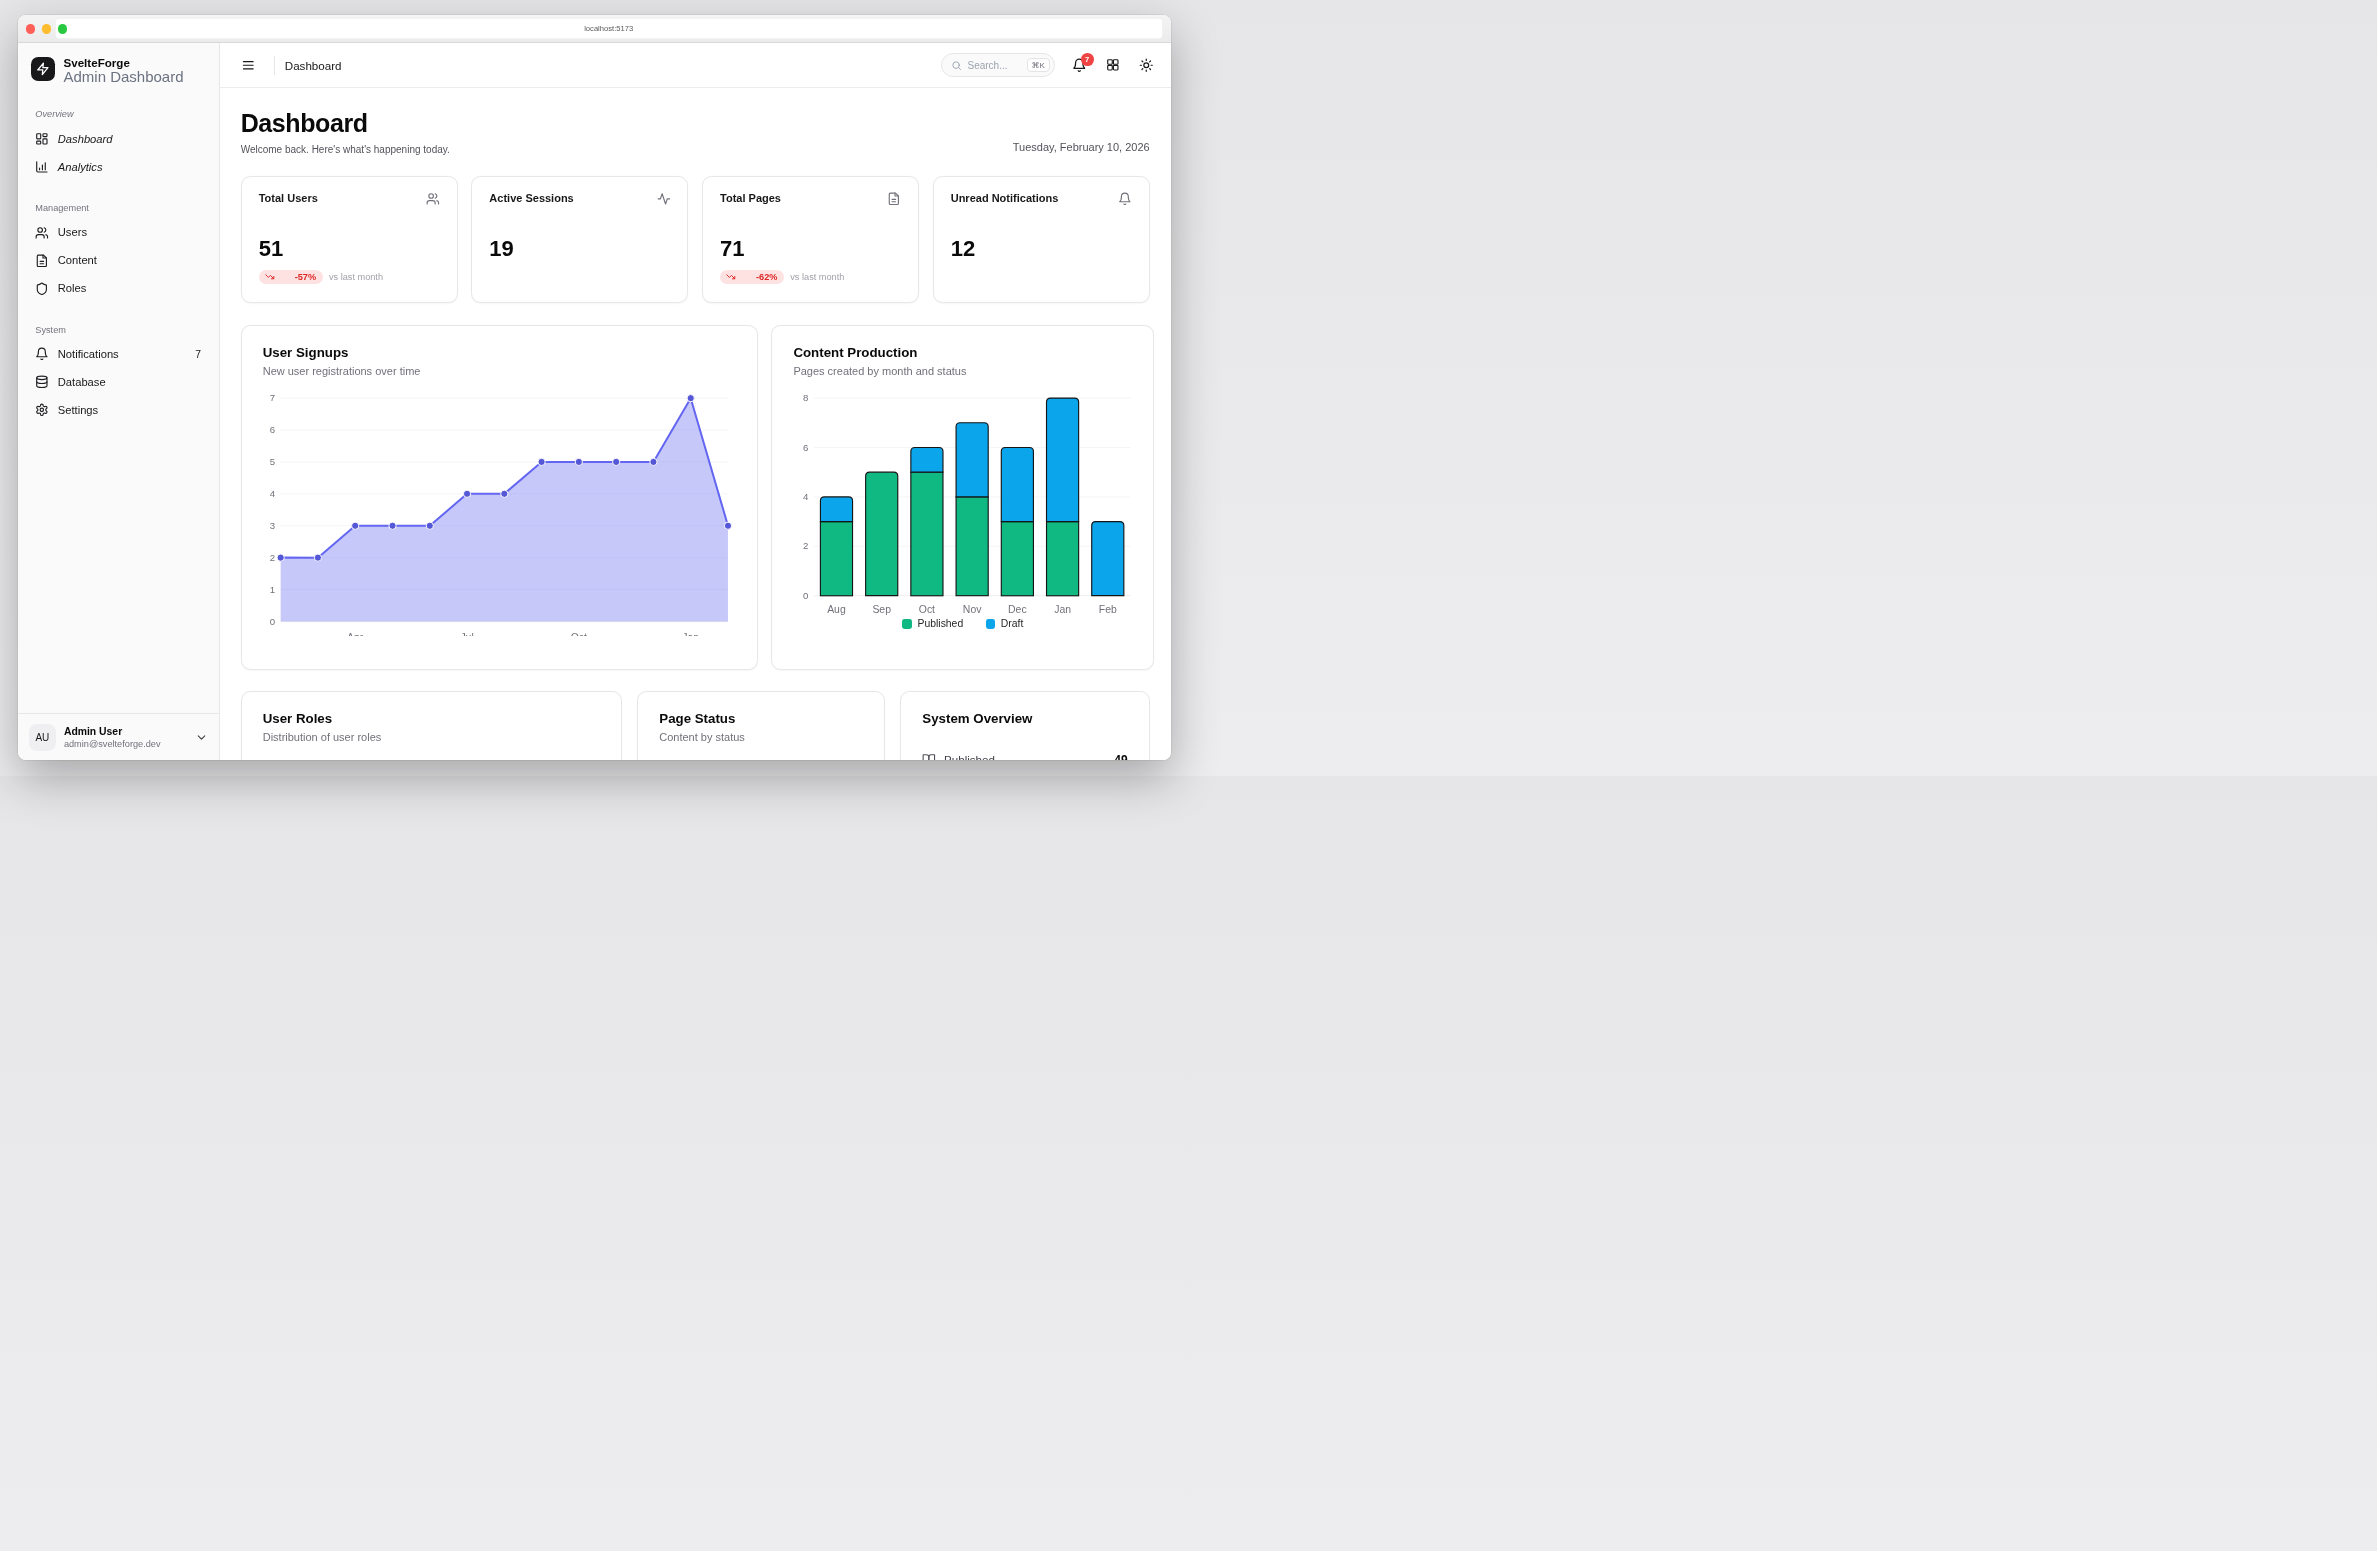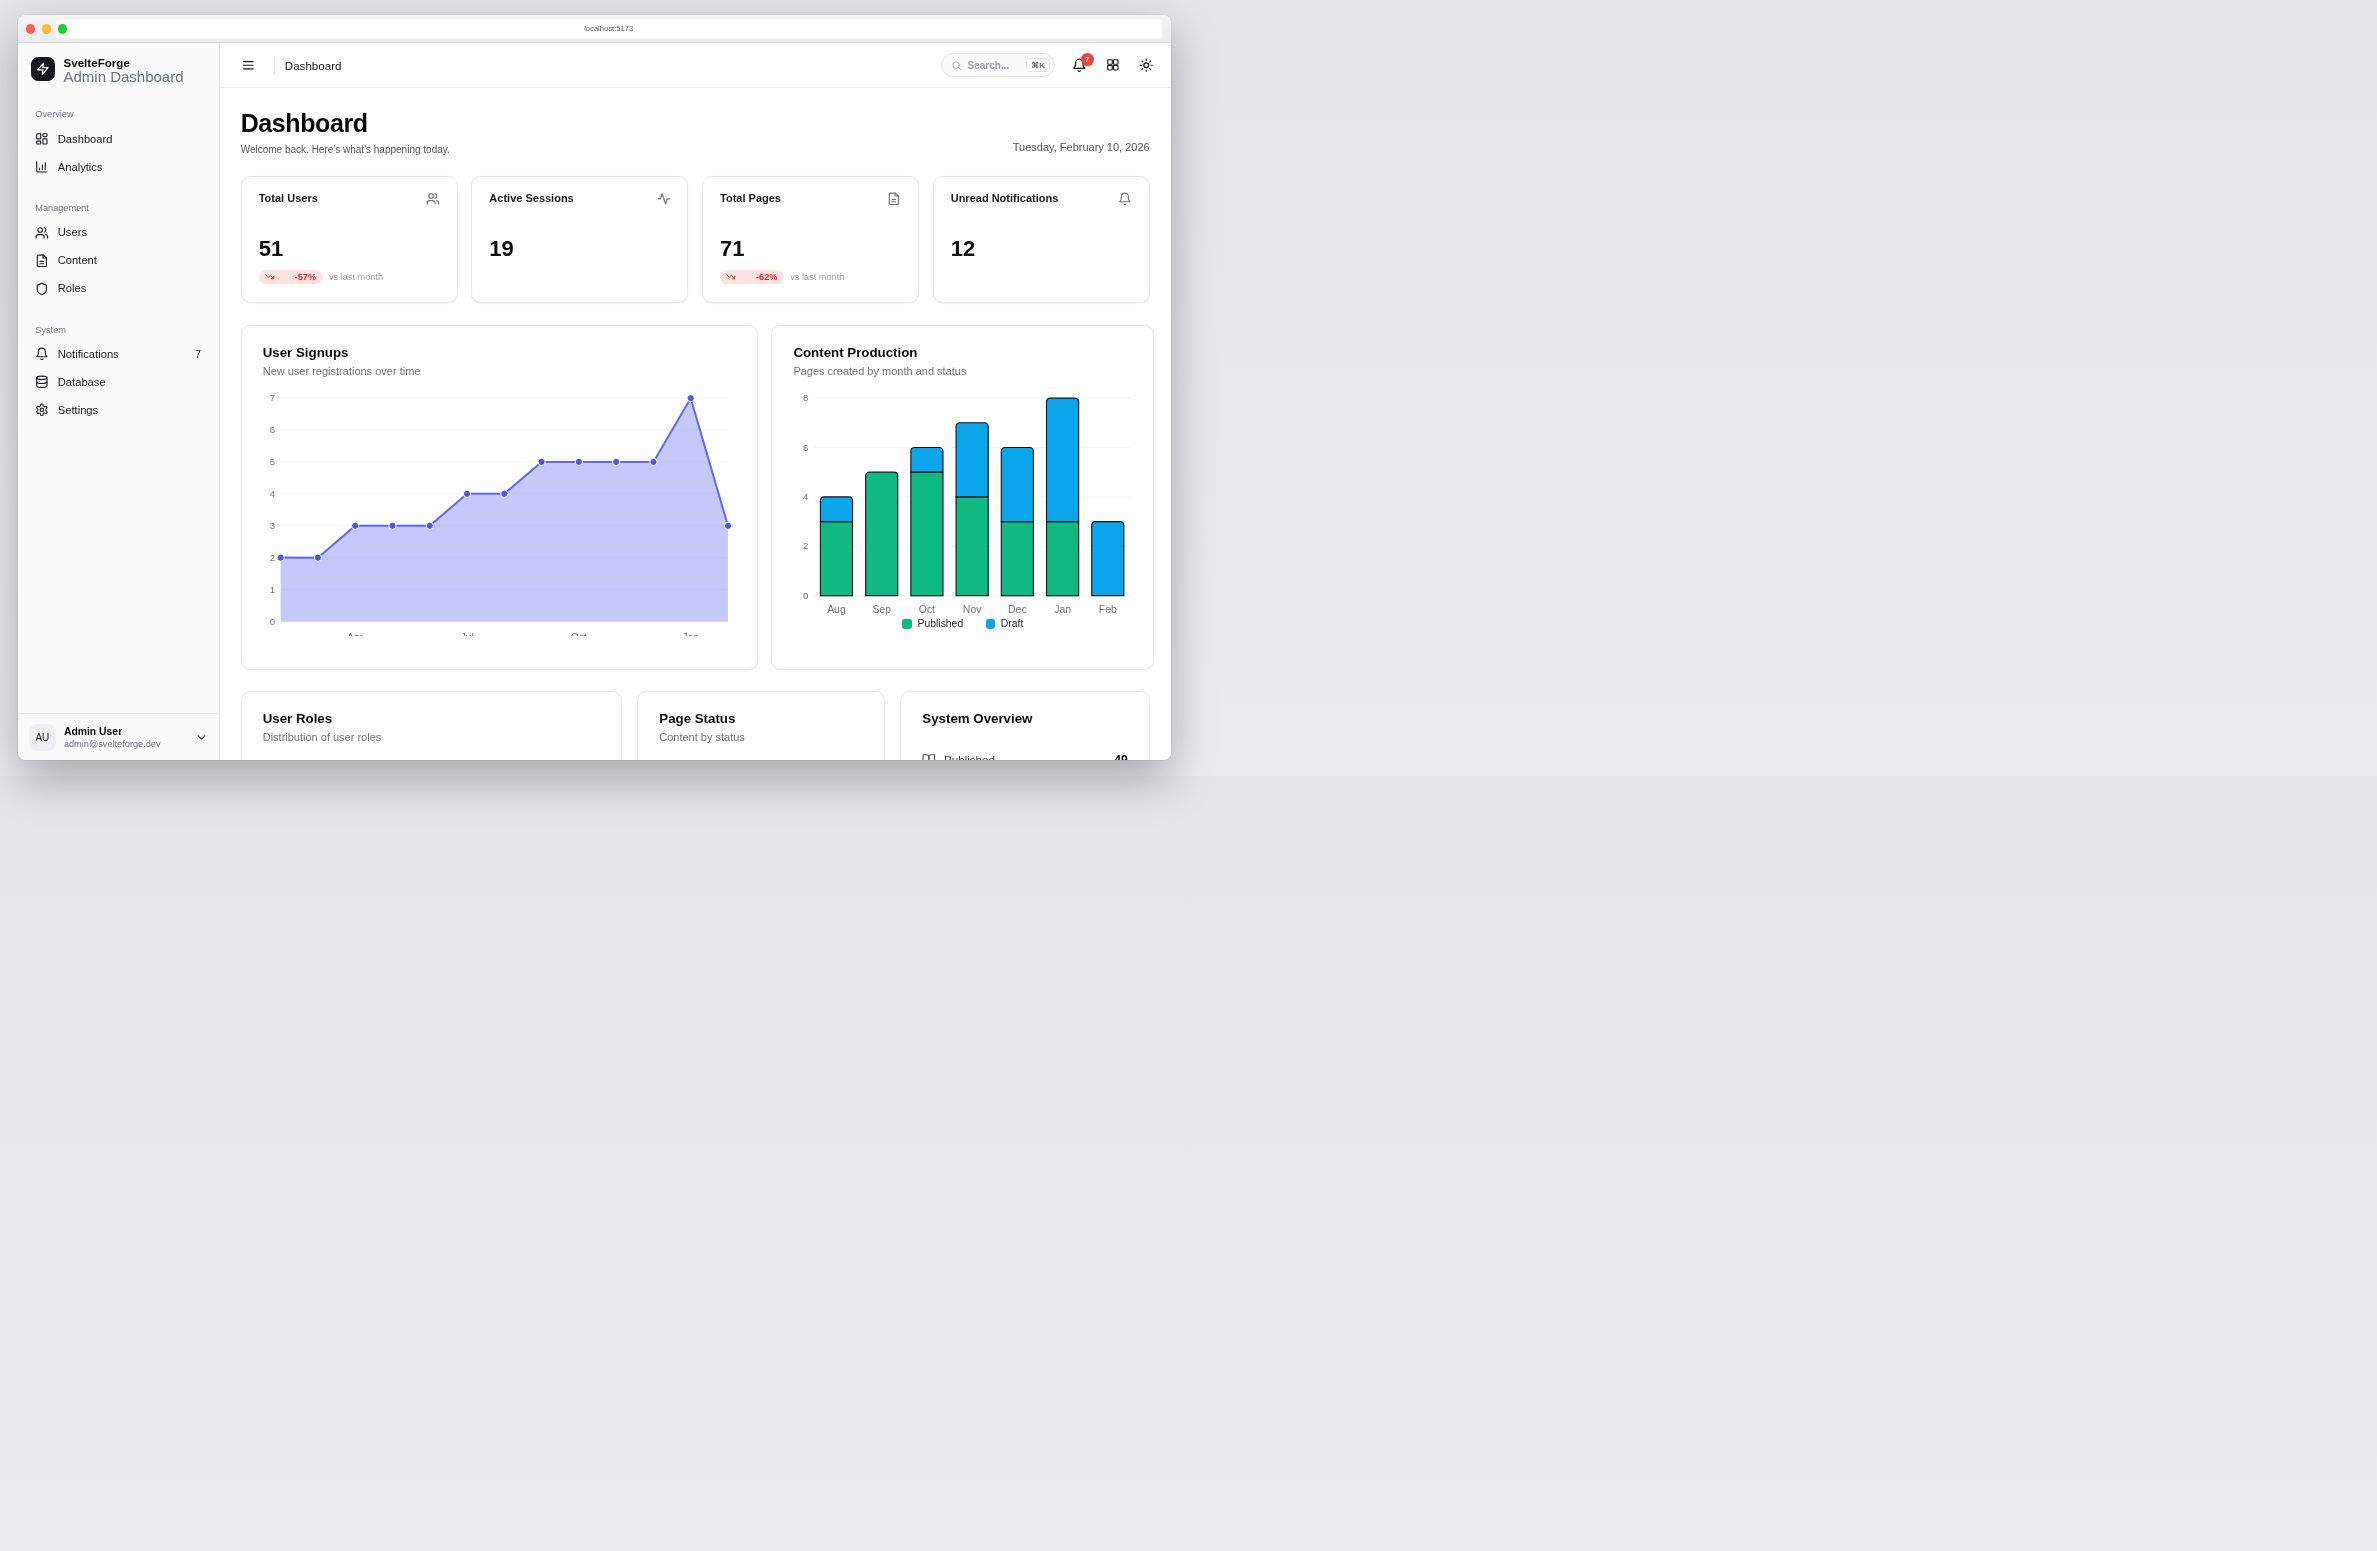--- a/index.html
+++ b/index.html
@@ -18,41 +18,41 @@
     font-size:7.6px;color:#5a5a5e;}
   .app{flex:1;display:flex;min-height:0;}
   
   .sidebar{width:202px;flex:none;background:#fafafa;border-right:0.8px solid #e7e7e9;display:flex;flex-direction:column;}
   .brand{display:flex;gap:8.8px;padding:13px 13px 8px;align-items:center;}
   .brand-logo{width:24px;height:24px;border-radius:7.2px;background:#18181b;color:#fff;display:flex;align-items:center;justify-content:center;flex:none;}
   .brand-name{font-size:11.6px;font-weight:bold;color:#0a0a0a;line-height:13.7px;}
   .brand-sub{font-size:15px;color:#6b7280;line-height:11.2px;margin-top:0.8px;}
   .nav{flex:1;padding:0 9.6px;overflow:hidden;}
   .nav-section{margin-top:22px;}
-  .nav-section:first-child{margin-top:19px;}
+  .nav-section:first-child{margin-top:19px;font-style:italic;}
   .nav-label{font-size:9.2px;color:#73737e;padding:0 8px;margin-bottom:5.6px;}
   .nav-item{display:flex;align-items:center;gap:8.8px;padding:7.2px 8px;border-radius:6.4px;font-size:11.2px;color:#18181b;cursor:pointer;}
   .nav-item svg{color:#1f1f23;flex:none;}
   .nav-count{margin-left:auto;font-size:10.4px;color:#18181b;}
   .side-footer{flex:none;border-top:0.8px solid #e7e7e9;padding:9.6px 11.2px;display:flex;align-items:center;gap:8px;cursor:pointer;}
   .avatar{width:27px;height:27px;border-radius:8px;background:#efeff1;display:flex;align-items:center;justify-content:center;
     font-size:10px;color:#18181b;flex:none;}
   .u-name{font-size:10.4px;font-weight:bold;color:#0a0a0a;line-height:13px;}
   .u-email{font-size:9.2px;color:#71717a;line-height:11.2px;margin-top:0.8px;}
   .chev{margin-left:auto;color:#3f3f46;}
   
   .main{flex:1;display:flex;flex-direction:column;min-width:0;background:#fff;}
   .topbar{height:45px;flex:none;border-bottom:0.8px solid #ececee;display:flex;align-items:center;padding:0 9.6px 0 14.5px;gap:10.4px;}
   .icon-btn{width:29px;height:27px;display:flex;align-items:center;justify-content:center;border:none;background:none;
     border-radius:6.4px;color:#18181b;cursor:pointer;position:relative;}
   .tb-divider{width:0.8px;height:19px;background:#e7e7e9;}
   .tb-title{font-size:11.6px;color:#18181b;}
   .tb-right{margin-left:auto;display:flex;align-items:center;gap:4.8px;}
   .searchbox{width:114px;height:24px;border:0.8px solid #e5e5e8;border-radius:12px;background:#fafafa;display:flex;
-    align-items:center;padding:0 4px 0 8.8px;gap:5.6px;color:#9ca3af;cursor:text;margin-right:4.8px;font-weight:bold;}
+    align-items:center;padding:0 4px 0 8.8px;gap:5.6px;color:#9ca3af;cursor:text;margin-right:4.8px;}
   .searchbox .ph{font-size:10px;flex:1;}
   .kbd{border:0.8px solid #e4e4e7;background:#fff;border-radius:4px;font-size:8px;padding:1.6px 4px;color:#71717a;}
   .badge{position:absolute;top:0.8px;right:0;min-width:13px;height:13px;border-radius:6.4px;background:#ef4444;color:#fff;
     font-size:7.6px;font-weight:bold;display:flex;align-items:center;justify-content:center;padding:0 3.2px;}
   .content{flex:1;overflow:hidden;padding:21px 21px 0;}
   .page-head{display:flex;align-items:flex-end;justify-content:space-between;}
   .page-title{font-size:25px;font-weight:800;letter-spacing:-0.4px;color:#0a0a0a;line-height:29px;}
   .page-sub{font-size:10px;color:#52525b;margin-top:5.6px;}
   .page-date{font-size:11px;color:#52525b;padding-bottom:1.6px;}
   .card{border:0.8px solid #e7e7ea;border-radius:9.6px;background:#fff;box-shadow:0 0.8px 1.6px rgba(0,0,0,.04);}

